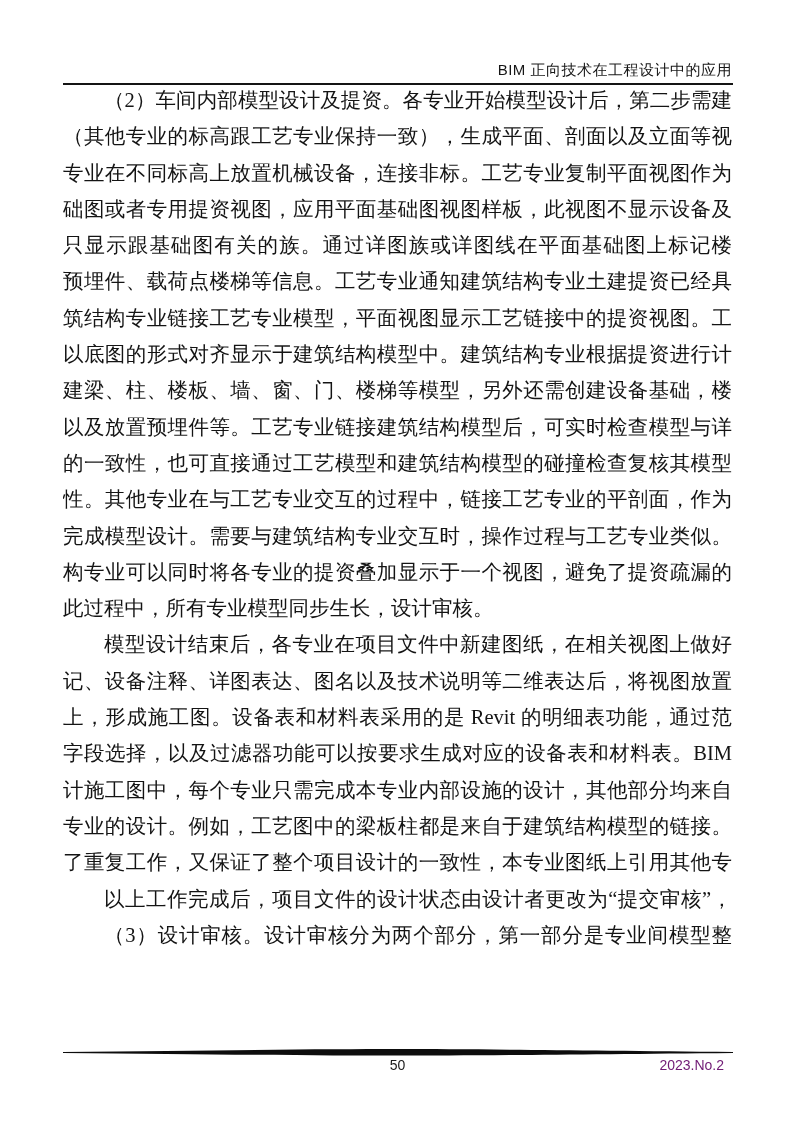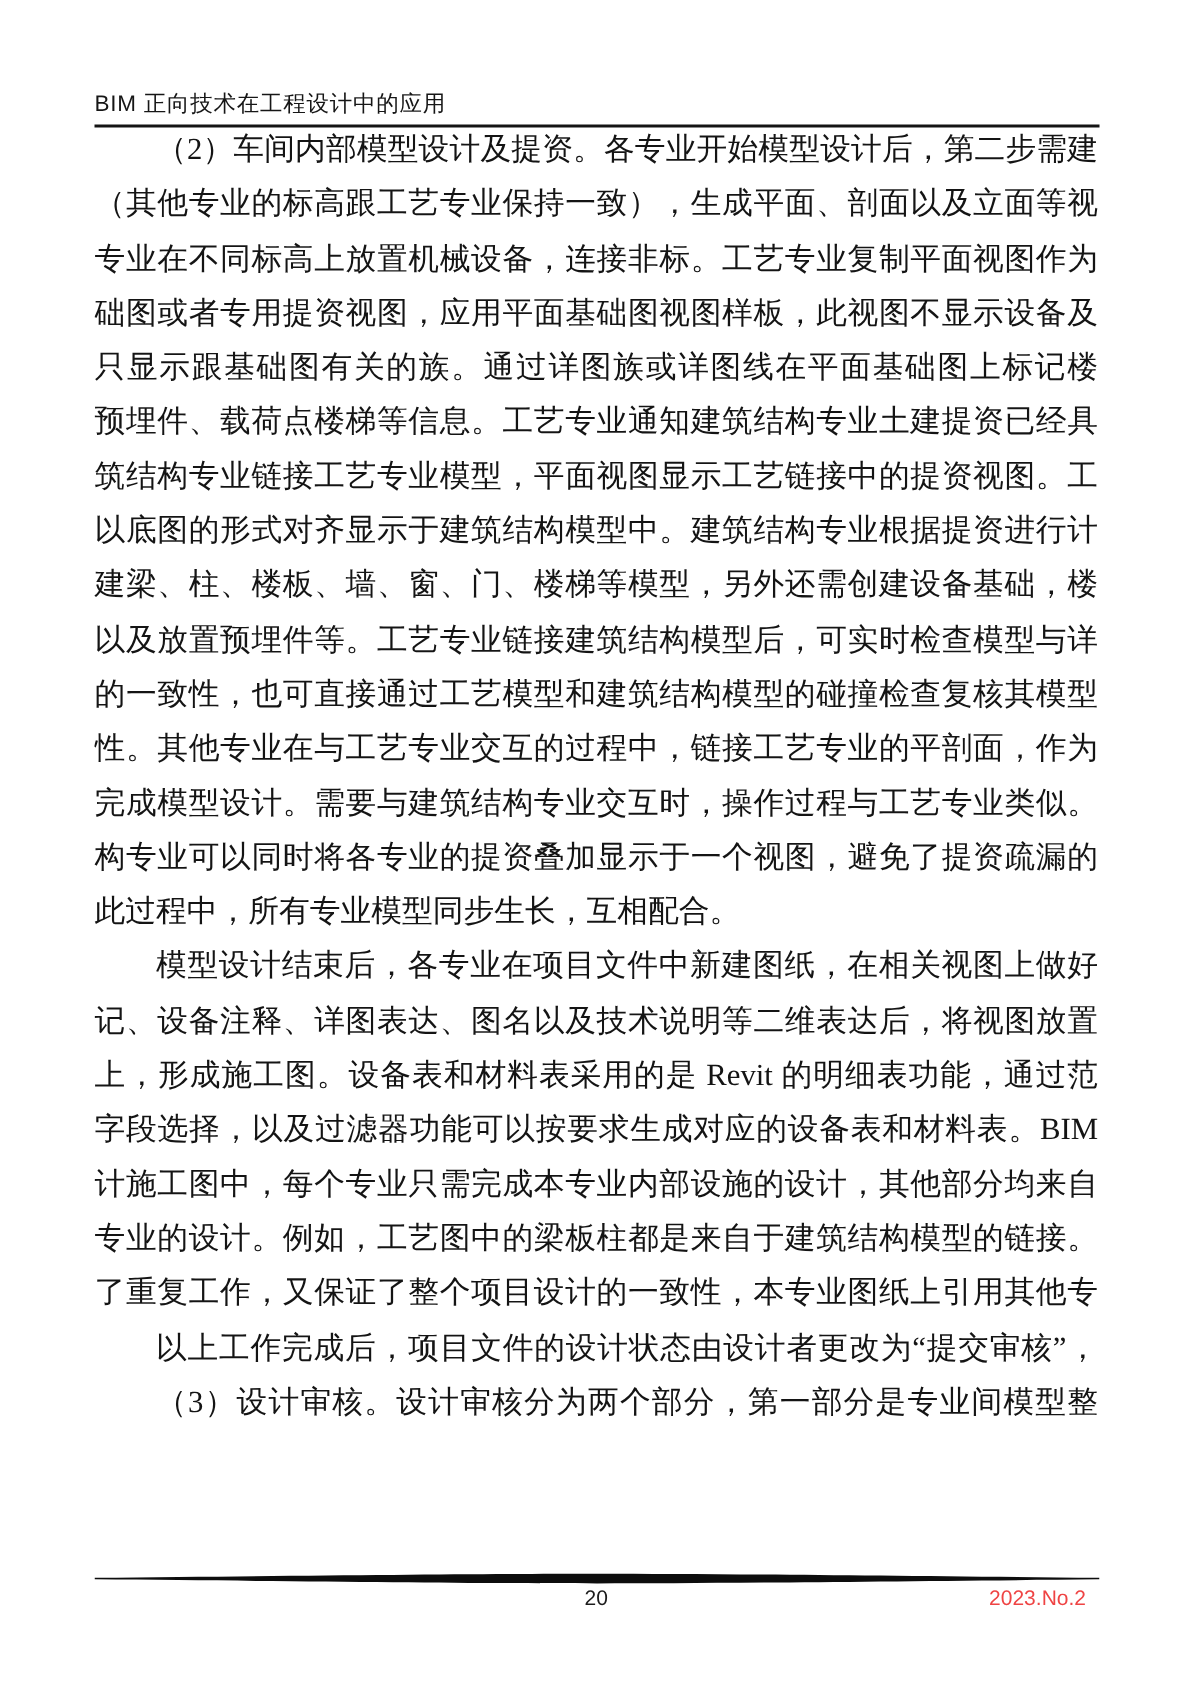--- a/index.html
+++ b/index.html
@@ -14,21 +14,21 @@
     background: #ffffff;
     overflow: hidden;
     color: #1a1a1a;
   }
   
   .running-head {
     position: absolute;
     top: 61px;
     left: 63px;
     width: 669px;
-    text-align: left;
+    text-align: right;
     font-family: "Liberation Sans", "DejaVu Sans", sans-serif;
     font-size: 15px;
     line-height: 17px;
     color: #161616;
     letter-spacing: 0.5px;
   }
   .header-rule {
     position: absolute;
     top: 83px;
     left: 63px;
@@ -78,21 +78,21 @@
     line-height: 18px;
     color: #1c1c1c;
   }
   .footer-issue {
     position: absolute;
     top: 1056px;
     right: 69px;
     font-family: "Liberation Sans", "DejaVu Sans", sans-serif;
     font-size: 14px;
     line-height: 18px;
-    color: #ef4444;
+    color: #701a75;
   }
 </style>
 </head>
 <body>
 
 <div class="page">
 
   <div class="running-head">BIM 正向技术在工程设计中的应用</div>
   <div class="header-rule"></div>
 
@@ -106,21 +106,21 @@
       <div class="line">只显示跟基础图有关的族。通过详图族或详图线在平面基础图上标记楼板、孔洞、</div>
       <div class="line">预埋件、载荷点楼梯等信息。工艺专业通知建筑结构专业土建提资已经具备，建</div>
       <div class="line">筑结构专业链接工艺专业模型，平面视图显示工艺链接中的提资视图。工艺提资</div>
       <div class="line">以底图的形式对齐显示于建筑结构模型中。建筑结构专业根据提资进行计算，创</div>
       <div class="line">建梁、柱、楼板、墙、窗、门、楼梯等模型，另外还需创建设备基础，楼板开孔</div>
       <div class="line">以及放置预埋件等。工艺专业链接建筑结构模型后，可实时检查模型与详图提资</div>
       <div class="line">的一致性，也可直接通过工艺模型和建筑结构模型的碰撞检查复核其模型的准确</div>
       <div class="line">性。其他专业在与工艺专业交互的过程中，链接工艺专业的平剖面，作为底图，</div>
       <div class="line">完成模型设计。需要与建筑结构专业交互时，操作过程与工艺专业类似。建筑结</div>
       <div class="line">构专业可以同时将各专业的提资叠加显示于一个视图，避免了提资疏漏的情况。</div>
-      <div class="line end">此过程中，所有专业模型同步生长，互相配合。</div>
+      <div class="line end">此过程中，所有专业模型同步生长，设计审核。</div>
     </div>
 
     <div class="para">
       <div class="line indent">模型设计结束后，各专业在项目文件中新建图纸，在相关视图上做好尺寸标</div>
       <div class="line">记、设备注释、详图表达、图名以及技术说明等二维表达后，将视图放置于图纸</div>
       <div class="line">上，形成施工图。设备表和材料表采用的是 Revit 的明细表功能，通过范围界定，</div>
       <div class="line">字段选择，以及过滤器功能可以按要求生成对应的设备表和材料表。BIM 正向设</div>
       <div class="line">计施工图中，每个专业只需完成本专业内部设施的设计，其他部分均来自于其他</div>
       <div class="line">专业的设计。例如，工艺图中的梁板柱都是来自于建筑结构模型的链接。既减少</div>
       <div class="line">了重复工作，又保证了整个项目设计的一致性，本专业图纸上引用其他专业的内</div>
@@ -134,17 +134,17 @@
       <div class="line indent">（3）设计审核。设计审核分为两个部分，第一部分是专业间模型整合，审核</div>
     </div>
 
   </div>
 
   <svg class="footer-rule" viewBox="0 0 670 9" preserveAspectRatio="none" xmlns="http://www.w3.org/2000/svg">
     <path d="M0,3.9 C150,2.3 260,1.1 335,1.1 C410,1.1 520,2.3 670,3.9
              L670,4.9 C520,6.3 410,7.6 335,7.6 C260,7.6 150,6.3 0,4.9 Z" fill="#0d0d0d"></path>
   </svg>
 
-  <div class="footer-page-num">20</div>
+  <div class="footer-page-num">50</div>
 
   <div class="footer-issue">2023.No.2</div>
 
 </div>
 
 </body></html>

